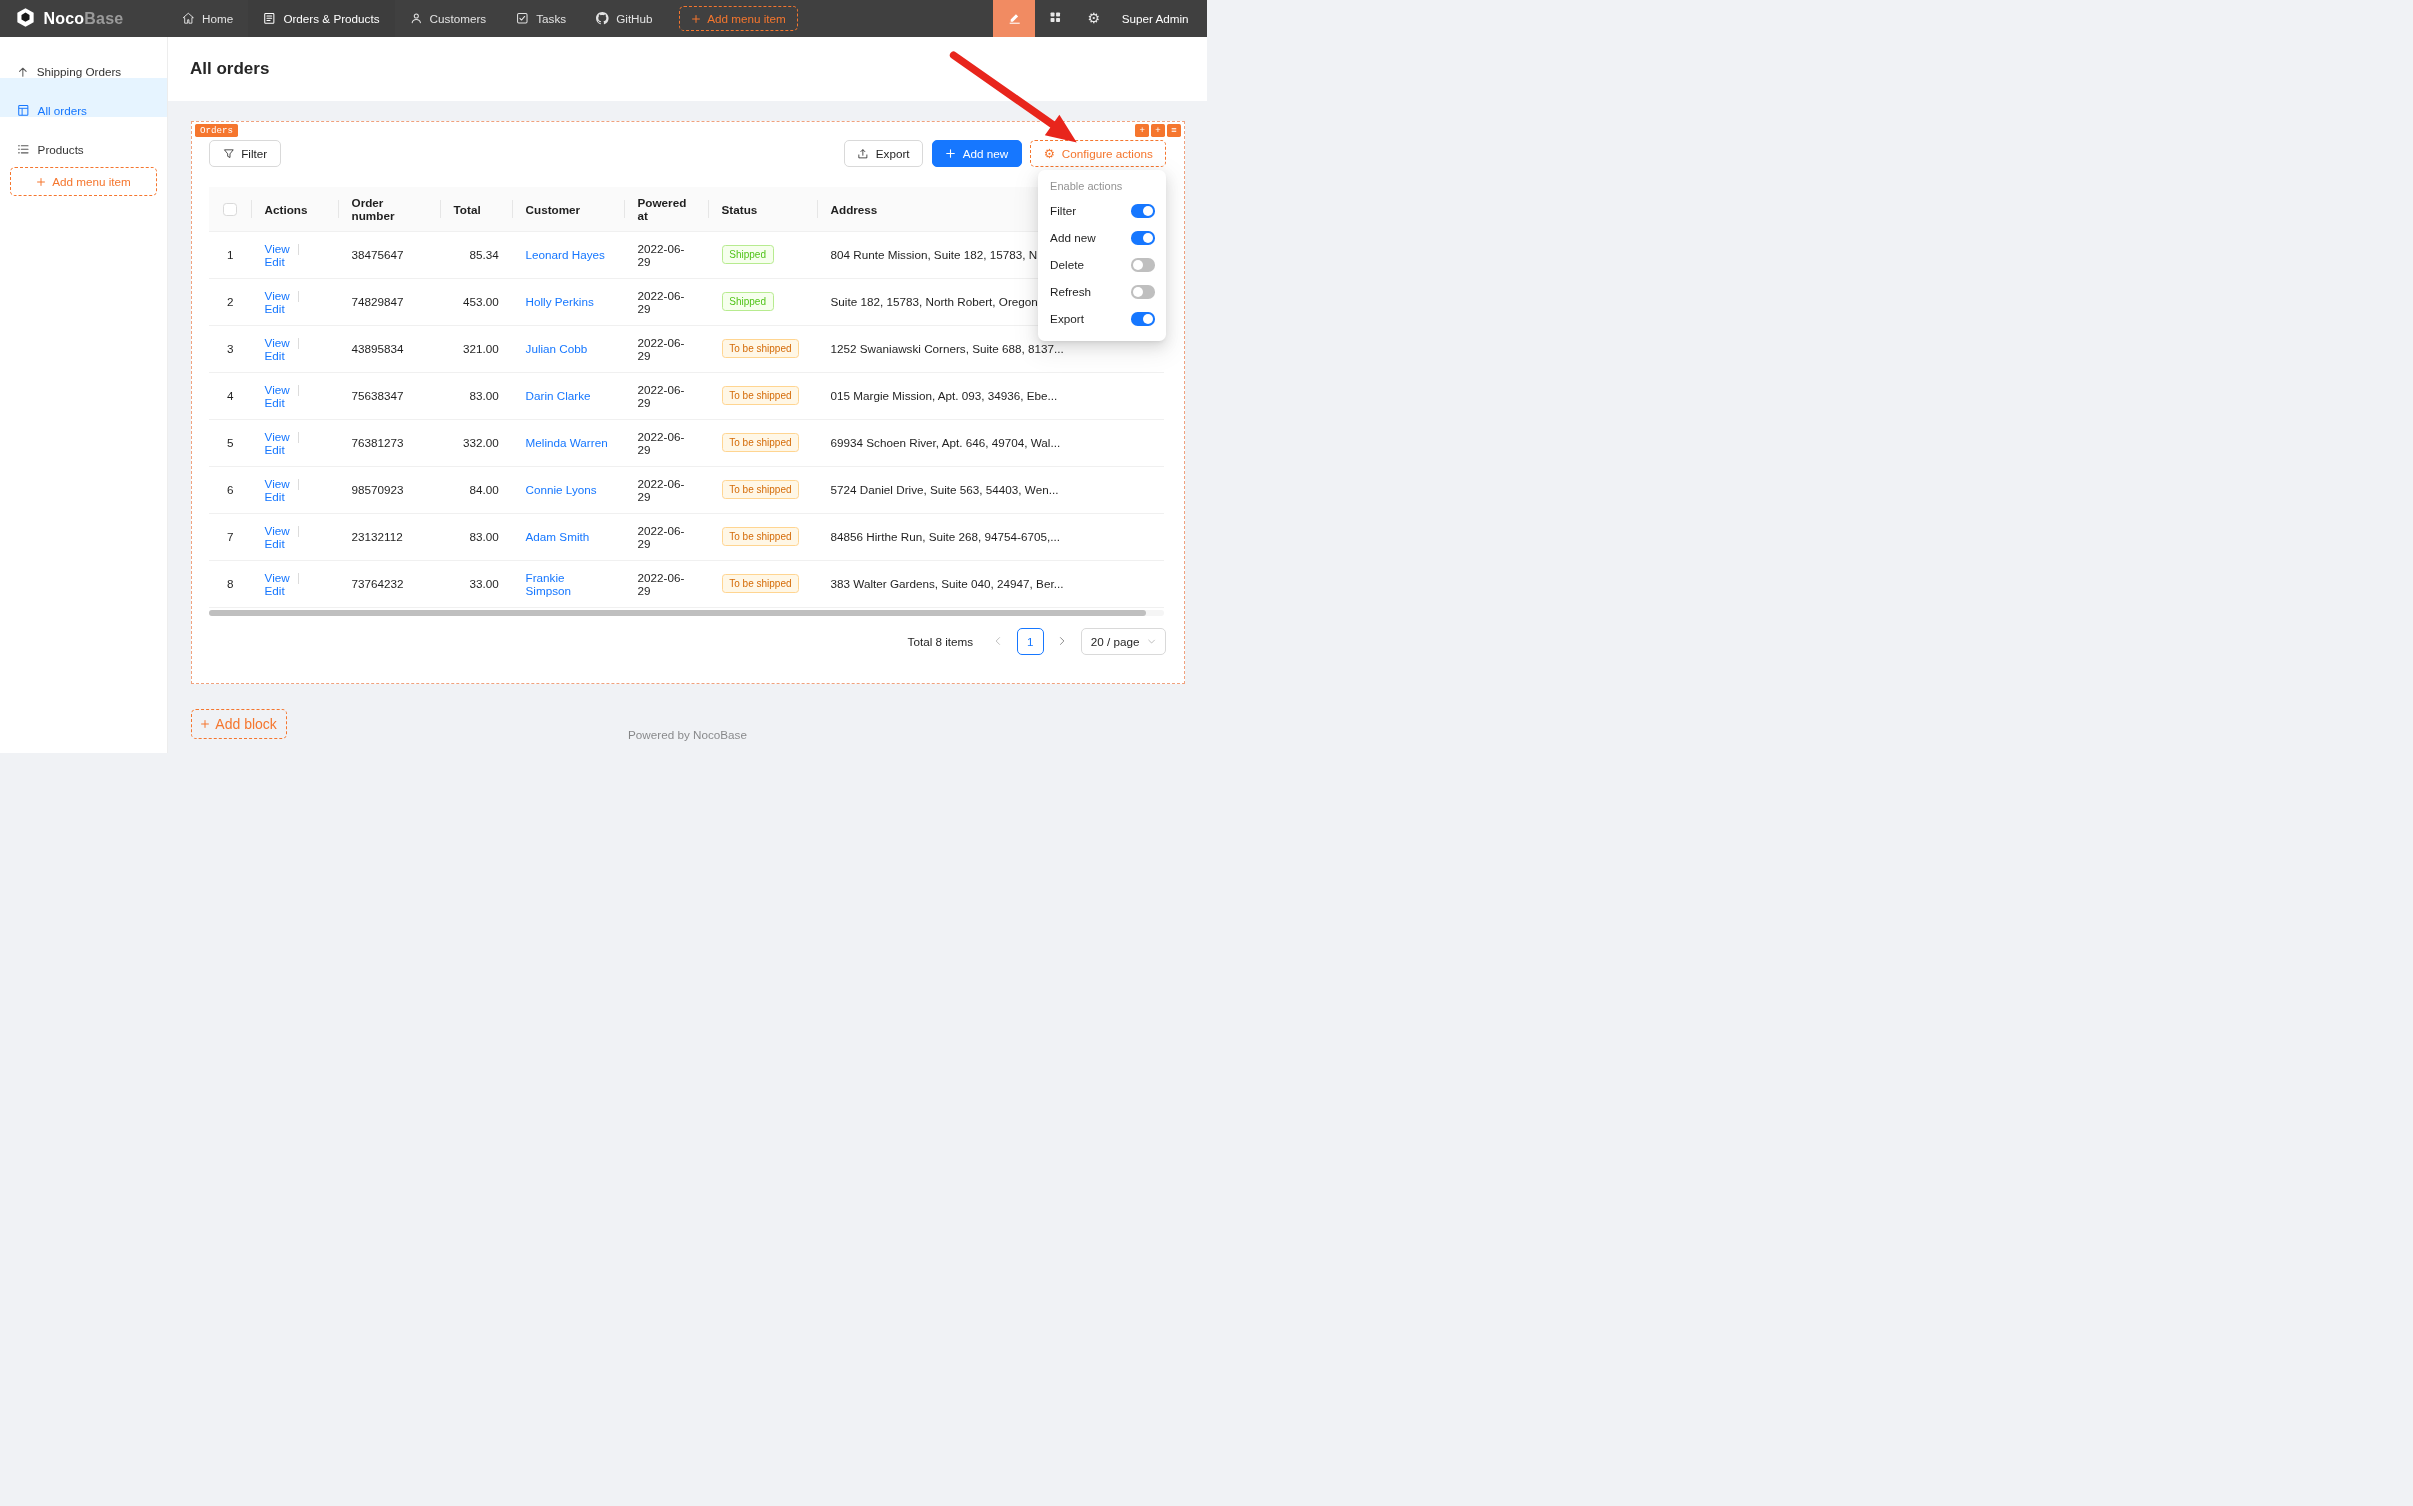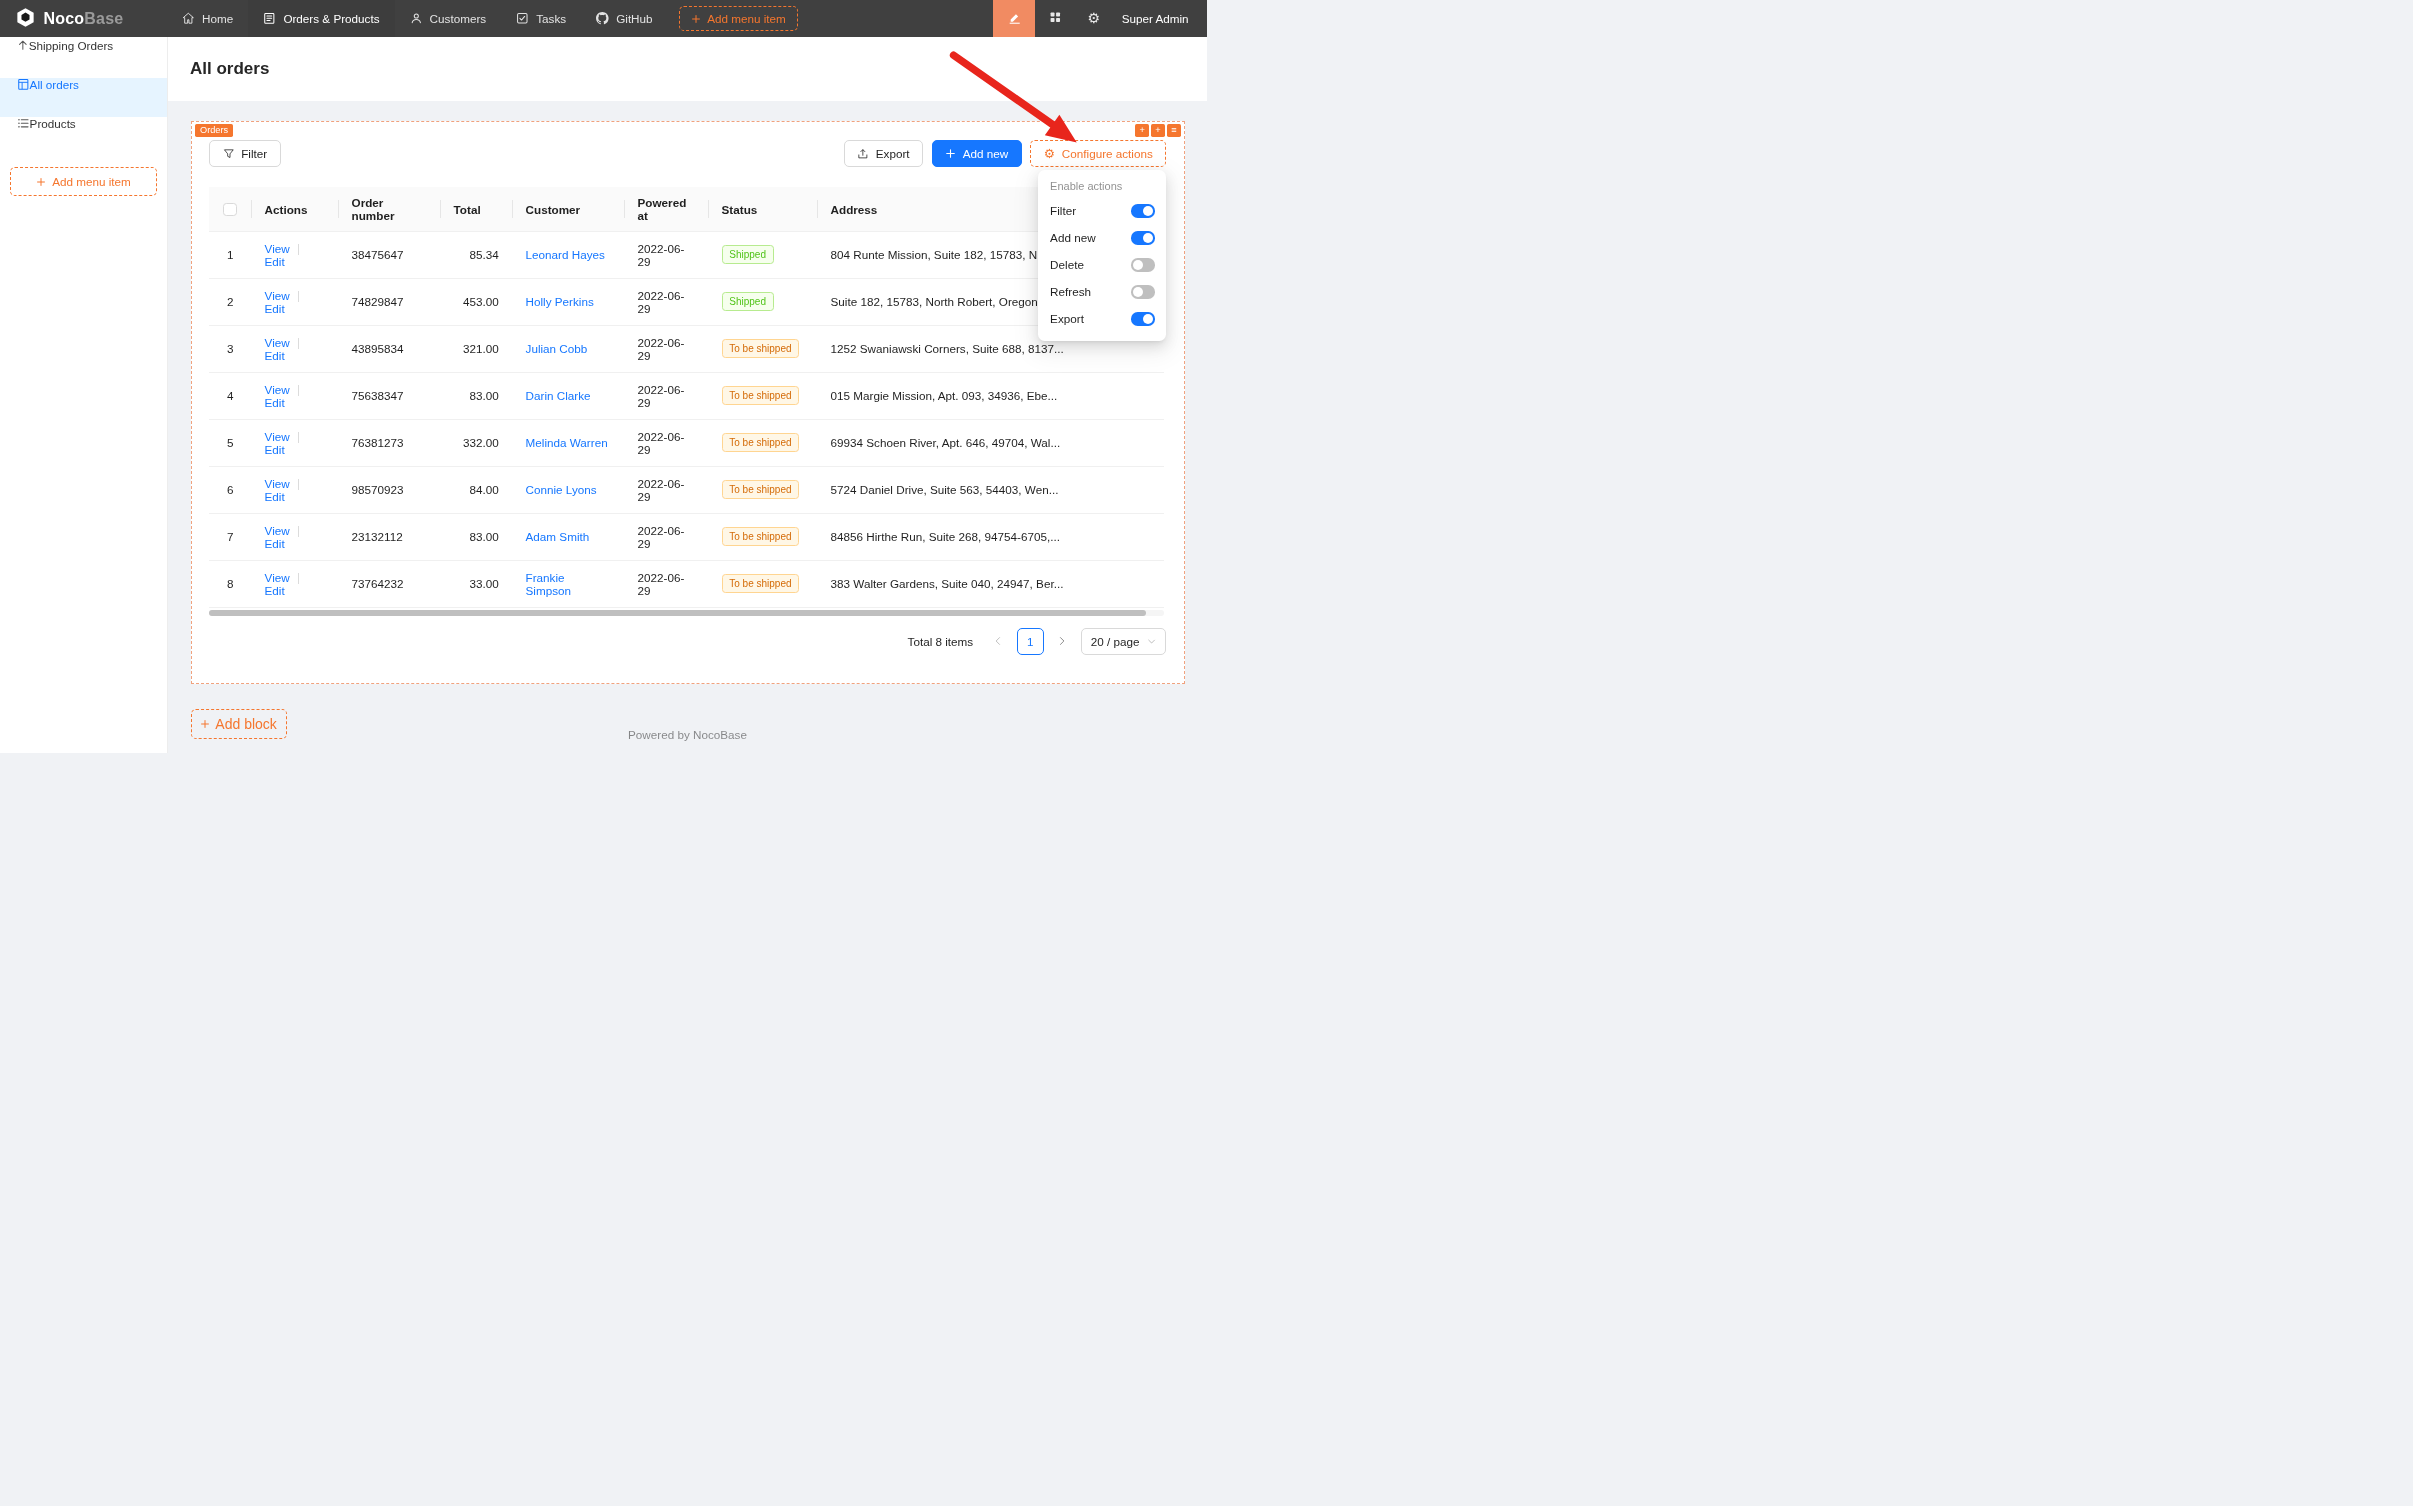--- a/index.html
+++ b/index.html
@@ -26,36 +26,36 @@
     border:0.8px dashed #f5762e; color:#f5762e; border-radius:5px; background:transparent; font-size:11.7px; cursor:pointer; }
   .nav-right { margin-left:auto; display:flex; align-items:center; height:37px; }
   .designer-btn { width:42px; height:37px; background:#f18b62; display:flex; align-items:center; justify-content:center; cursor:pointer; }
   .nav-iconbtn { width:39px; height:37px; display:flex; align-items:center; justify-content:center; color:#e8e8e8; cursor:pointer; }
   .gear-glyph { font-size:14.2px; line-height:1; }
   .nav-user { padding:0 18.4px 0 8.4px; color:#fff; font-size:11.7px; cursor:pointer; }
 
   
   .layout { display:flex; height:717px; }
   .sidebar { flex:0 0 168px; width:168px; background:#fff; border-right:0.8px solid #ededed; padding-top:1.7px; }
-  .side-item { height:39px; display:flex; align-items:flex-start; gap:0; padding:0 10px 0 17px; color:rgba(0,0,0,.82); cursor:pointer; }
+  .side-item { height:39px; display:flex; align-items:flex-end; gap:8px; padding:0 10px 0 17px; color:rgba(0,0,0,.82); cursor:pointer; }
   .side-item .ic { display:flex; color:#595959; }
   .side-item.active { background:#e6f4ff; color:#1677ff; }
   .side-item.active .ic { color:#1677ff; }
   .side-add { margin:11.7px 10px 0; width:calc(100% - 20px); height:28.5px; border:0.8px dashed #f5762e; border-radius:5px;
     color:#f5762e; background:#fff; display:flex; align-items:center; justify-content:center; gap:5.9px; font-size:11.7px; cursor:pointer; }
 
   .main { flex:1; position:relative; background:#f0f2f5; overflow:hidden; }
   .page-header { height:64px; background:#fff; display:flex; align-items:center; padding-left:22px; }
   .page-title { font-size:17px; font-weight:600; color:#262626; }
   .content { padding:20px 22px 0 22.6px; }
 
   
   .card { position:relative; background:#fff; border:0.8px dashed #f0a27e; height:563px; padding:18.4px 17.6px 0; }
   .card-tag { position:absolute; top:1.7px; left:3.4px; background:#f5762e; color:#fff; font-size:9.2px; line-height:13.4px;
-    padding:0 5px; z-index:6; border-radius:1.7px; }
+    padding:0 5px; z-index:6; border-radius:1.7px;font-family:Liberation Mono, monospace; }
   .card-corners { position:absolute; top:1.7px; right:3.4px; display:flex; gap:2.5px; z-index:6; }
   .corner-ic { width:13.4px; height:13.4px; background:#f5762e; color:#fff; font-size:9.2px; line-height:13.4px; text-align:center;
     border-radius:1.7px; cursor:pointer; }
 
   .toolbar { display:flex; align-items:center; }
   .toolbar-right { margin-left:auto; display:flex; gap:8.4px; position:relative; }
   .btn { height:27px; padding:0 12.6px; border-radius:5px; border:0.8px solid #d9d9d9; background:#fff; color:rgba(0,0,0,.88);
     font-size:11.7px; display:flex; align-items:center; gap:6.7px; cursor:pointer; }
   .btn .bic { display:flex; color:rgba(0,0,0,.72); }
   .btn-primary { background:#1677ff; border-color:#1677ff; color:#fff; }

